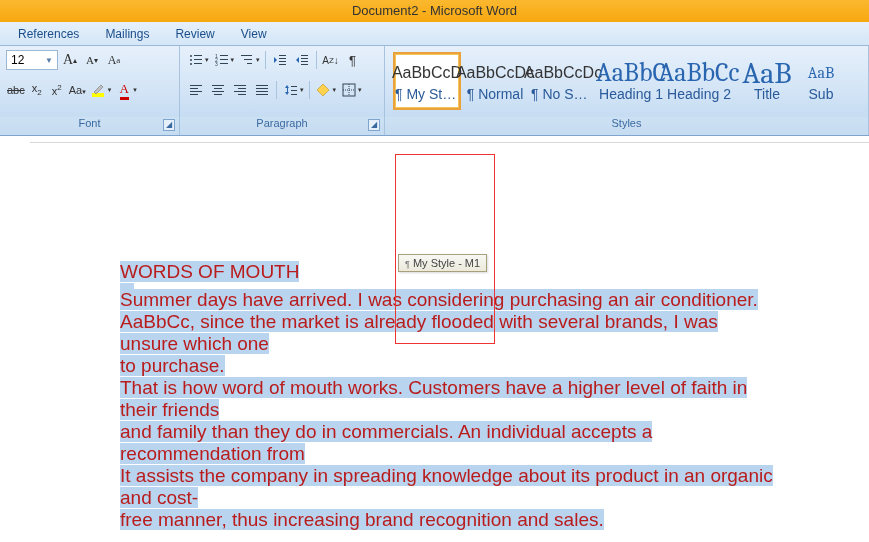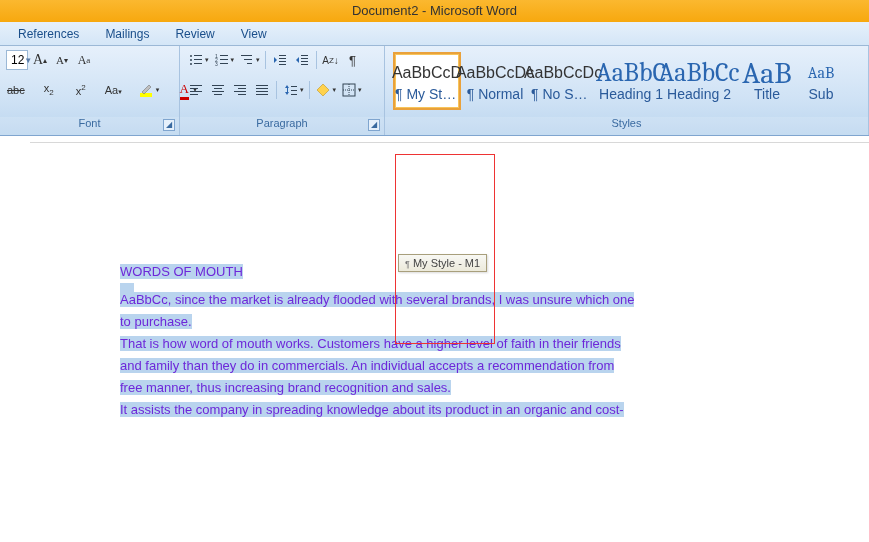--- a/index.html
+++ b/index.html
@@ -13,22 +13,22 @@
   .ribbon { height: 90px; background: linear-gradient(#e6f0fb,#cfe2f5 60%,#bcd6ef); border-bottom: 1px solid #7fa5cf; display: flex; position: relative; }
   .group { border-right: 1px solid #a8c3e0; display: flex; flex-direction: column; height: 100%; }
   .group-body { flex: 1; display: flex; align-items: flex-start; padding: 4px 6px 0 6px; gap: 4px; }
   .group-label { height: 18px; text-align: center; font-size: 11px; color: #3a6aa0; background: rgba(255,255,255,0.15); position: relative; }
   .dlaunch { position: absolute; right: 4px; top: 2px; width: 12px; height: 12px; border: 1px solid #7fa5cf; background: #e6f0fb; font-size: 8px; line-height: 10px; color: #3a6aa0; text-align: center; }
 
   .btn, .smallbtn { border: 1px solid transparent; background: transparent; min-width: 18px; height: 20px; display: inline-flex; align-items: center; justify-content: center; font-size: 11px; color: #333; cursor: pointer; }
   .iconbox { width: 18px; height: 18px; display: inline-flex; align-items: center; justify-content: center; }
   .fontrow { display: flex; align-items: center; gap: 2px; }
   .fontgroup { width: 180px; }
-  .fontrow2 { display:flex; align-items:flex-start; gap:14px; margin-top:6px; }
-  .sizebox { width: 22px; height: 20px; background: #fff; border: 1px solid #9bb8d6; display: flex; align-items: center; padding: 0 4px; font-size: 12px; justify-content: space-between;}
+  .fontrow2 { display:flex; align-items:flex-start; gap:2px; margin-top:6px; }
+  .sizebox { width: 52px; height: 20px; background: #fff; border: 1px solid #9bb8d6; display: flex; align-items: center; padding: 0 4px; font-size: 12px; justify-content: space-between;}
   .sizebox .dd { font-size: 8px; color: #5a7daa; }
   .letterA { font-family: "Times New Roman",serif; }
 
   .paragroup { width: 205px; }
   .row { display:flex; gap:2px; align-items:center; }
   .row + .row { margin-top:6px; }
   .sep { width:1px; height:18px; background:#a8c3e0; margin:0 2px; }
 
   .stylesgroup { flex:1; }
   .styles-strip { display:flex; height:58px; gap:0; }
@@ -40,21 +40,21 @@
   .style-sample.bigger { font-size:30px; }
   .style-name { font-size:14px; color:#2a5a9a; white-space:nowrap; overflow:hidden; max-width:64px; text-overflow:ellipsis; }
   .pil { font-size:9px; color:#2a5a9a; }
 
   .redbox { position:absolute; left:395px; top:18px; width:100px; height:190px; border:1px solid #e33; pointer-events:none; z-index:5;}
   .tooltip { position:absolute; left:398px; top:118px; background:linear-gradient(#f8f8f4,#eceadb); border:1px solid #a89f7c; padding:2px 6px; font-size:11px; color:#444; z-index:4; box-shadow:1px 1px 2px rgba(0,0,0,0.15);}
   .tooltip .pil { color:#777; }
 
   .docarea { position:relative; height: calc(542px - 22px - 24px - 90px); background:#fff; }
   .page { position:absolute; left:30px; top:6px; right:0; bottom:0; background:#fff; border-top:1px solid #d8d8d8; padding:118px 90px 0 90px; }
-  .sel-text { color:#6d28d9; font-size:13px; line-height:22px; }
+  .sel-text { color:#b91c1c; font-size:19px; line-height:22px; }
   .hl { background:#b9d4ee; }
   .heading { font-weight:normal; }
   svg { display:block; }
 </style>
 </head>
 <body>
 
 <div class="titlebar">Document2 - Microsoft Word</div>
 
 <div class="menubar">
@@ -314,21 +314,22 @@
 </div>
 
 <div class="docarea">
   <div class="redbox"></div>
   <div class="tooltip"><span class="pil">¶</span> <span id="tooltip-text">My Style - M1</span></div>
 
   <div class="page">
     <div class="sel-text heading"><span class="hl">WORDS OF MOUTH</span></div>
     <div style="height:6px;"><span class="hl" style="display:inline-block;width:14px;height:18px;"></span></div>
     <div id="doc-body">
+        <div class="sel-text"><span class="hl">Summer days have arrived. I was considering  purchasing   an air conditioner.</span></div>
         <div class="sel-text"><span class="hl">AaBbCc, since the market is already flooded  with several brands, I was unsure which one</span></div>
         <div class="sel-text"><span class="hl">to purchase.</span></div>
         <div class="sel-text"><span class="hl">That is how word of mouth works. Customers  have a higher level of faith in their friends</span></div>
         <div class="sel-text"><span class="hl">and family than they do in commercials. An individual accepts a recommendation  from</span></div>
+        <div class="sel-text"><span class="hl"> It assists the company in spreading knowledge  about its product in an organic and cost-</span></div>
         <div class="sel-text"><span class="hl">free manner, thus increasing brand recognition  and sales.</span></div>
-        <div class="sel-text"><span class="hl"> It assists the company in spreading knowledge  about its product in an organic and cost-</span></div>
       </div>
   </div>
 </div>
 
 </body></html>

